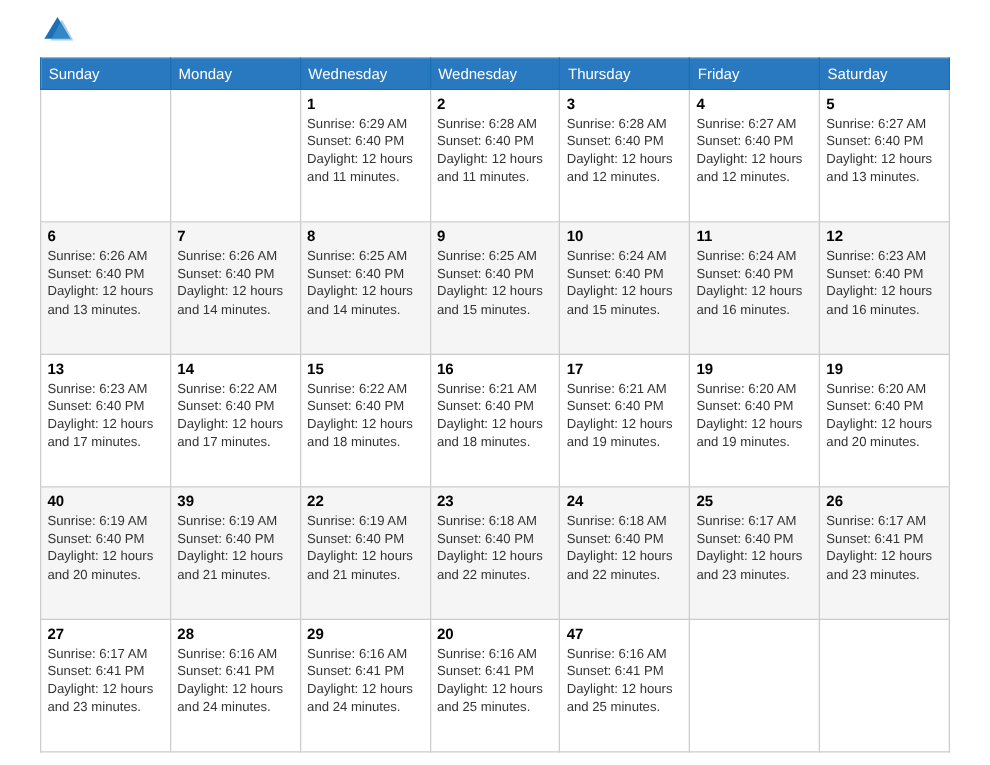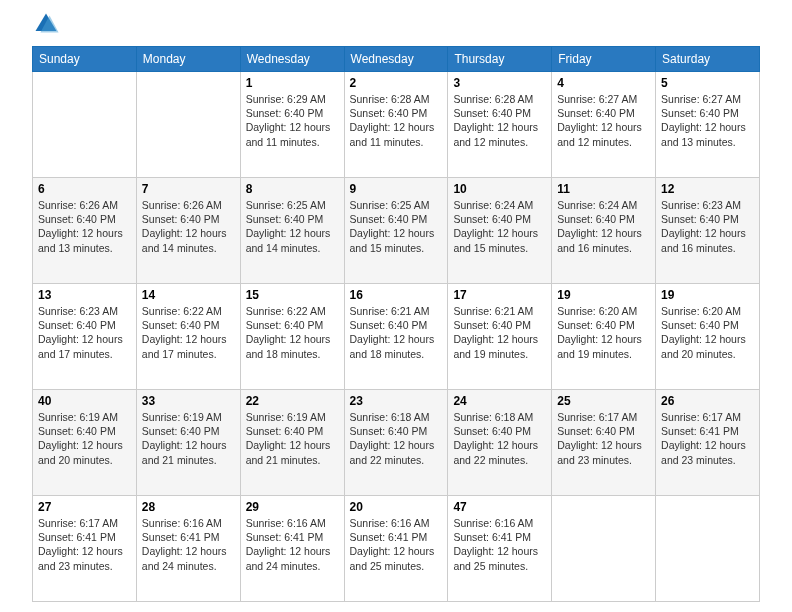--- a/index.html
+++ b/index.html
@@ -209,21 +209,21 @@
             <span class="day-num">19</span>
             <div class="day-info">Sunrise: 6:20 AM<br>Sunset: 6:40 PM<br>Daylight: 12 hours and 20 minutes.</div>
           </td>
         </tr>
         <tr>
           <td>
             <span class="day-num">40</span>
             <div class="day-info">Sunrise: 6:19 AM<br>Sunset: 6:40 PM<br>Daylight: 12 hours and 20 minutes.</div>
           </td>
           <td>
-            <span class="day-num">33</span>
+            <span class="day-num">39</span>
             <div class="day-info">Sunrise: 6:19 AM<br>Sunset: 6:40 PM<br>Daylight: 12 hours and 21 minutes.</div>
           </td>
           <td>
             <span class="day-num">22</span>
             <div class="day-info">Sunrise: 6:19 AM<br>Sunset: 6:40 PM<br>Daylight: 12 hours and 21 minutes.</div>
           </td>
           <td>
             <span class="day-num">23</span>
             <div class="day-info">Sunrise: 6:18 AM<br>Sunset: 6:40 PM<br>Daylight: 12 hours and 22 minutes.</div>
           </td>

